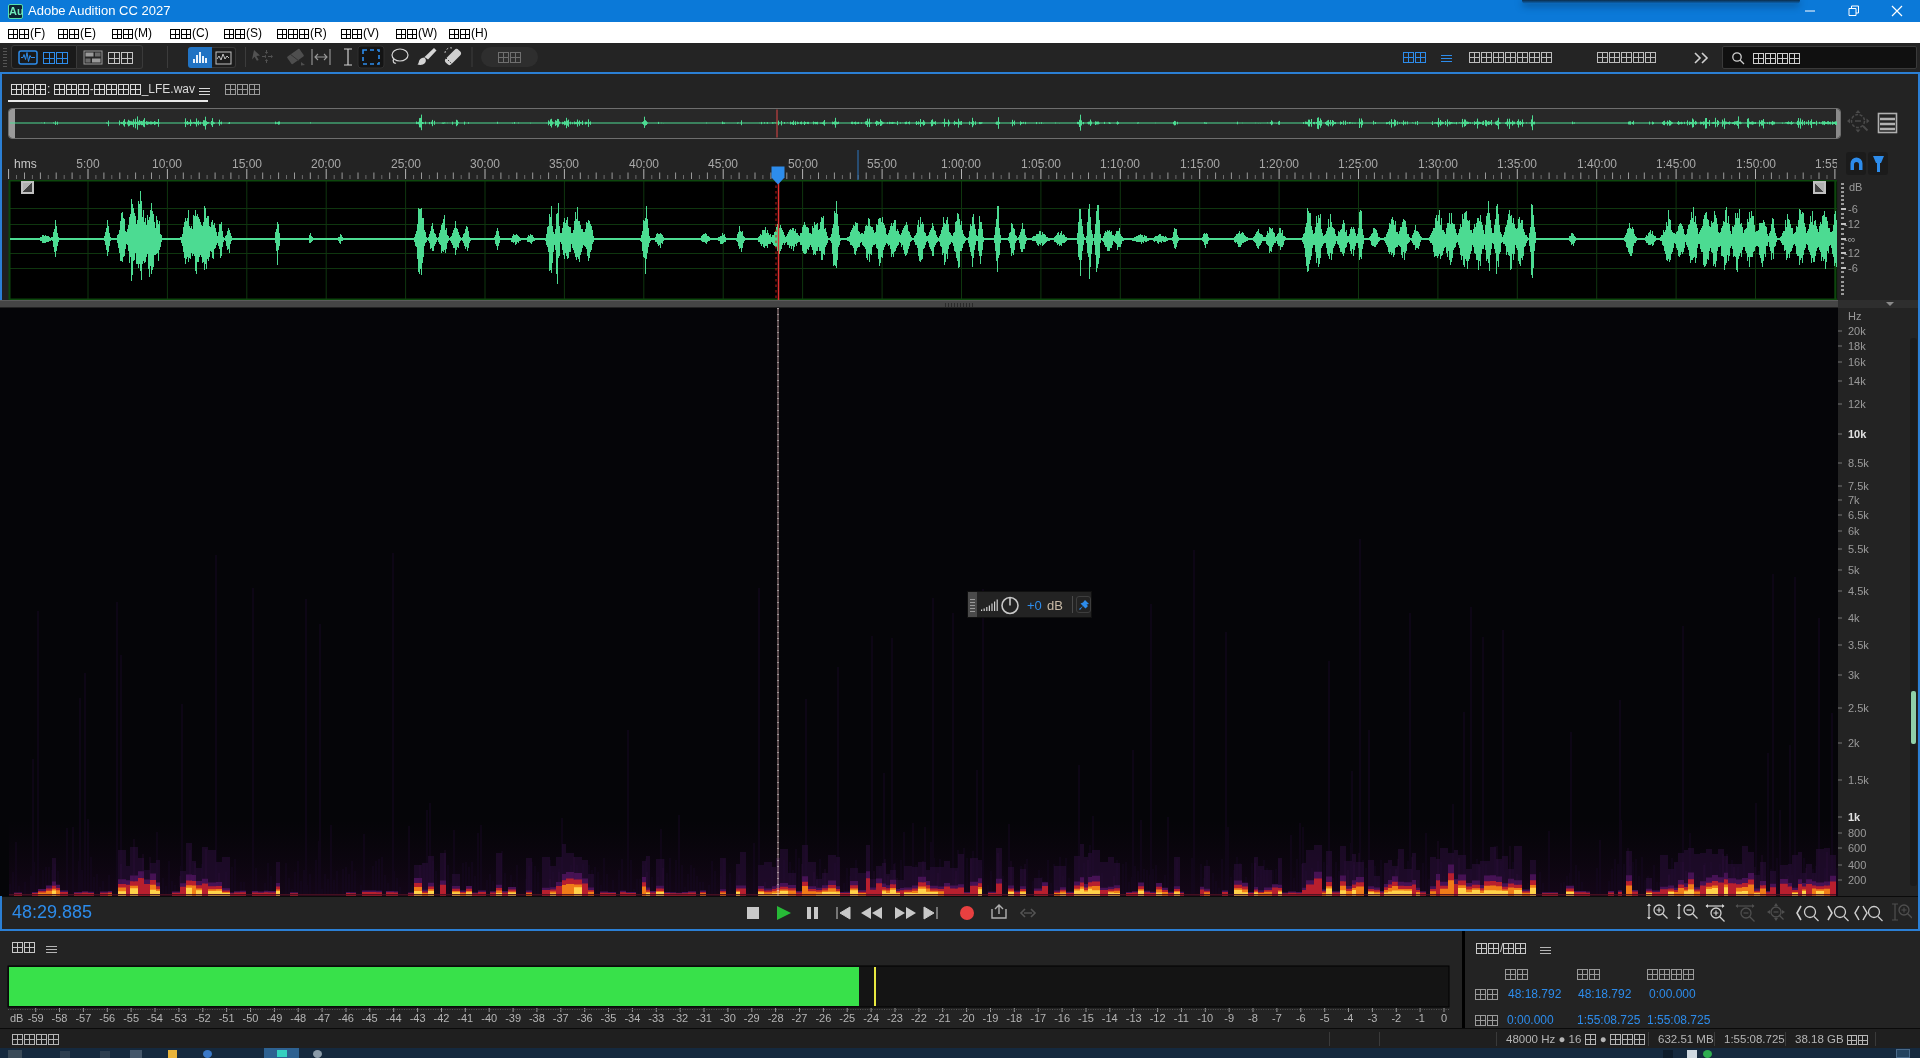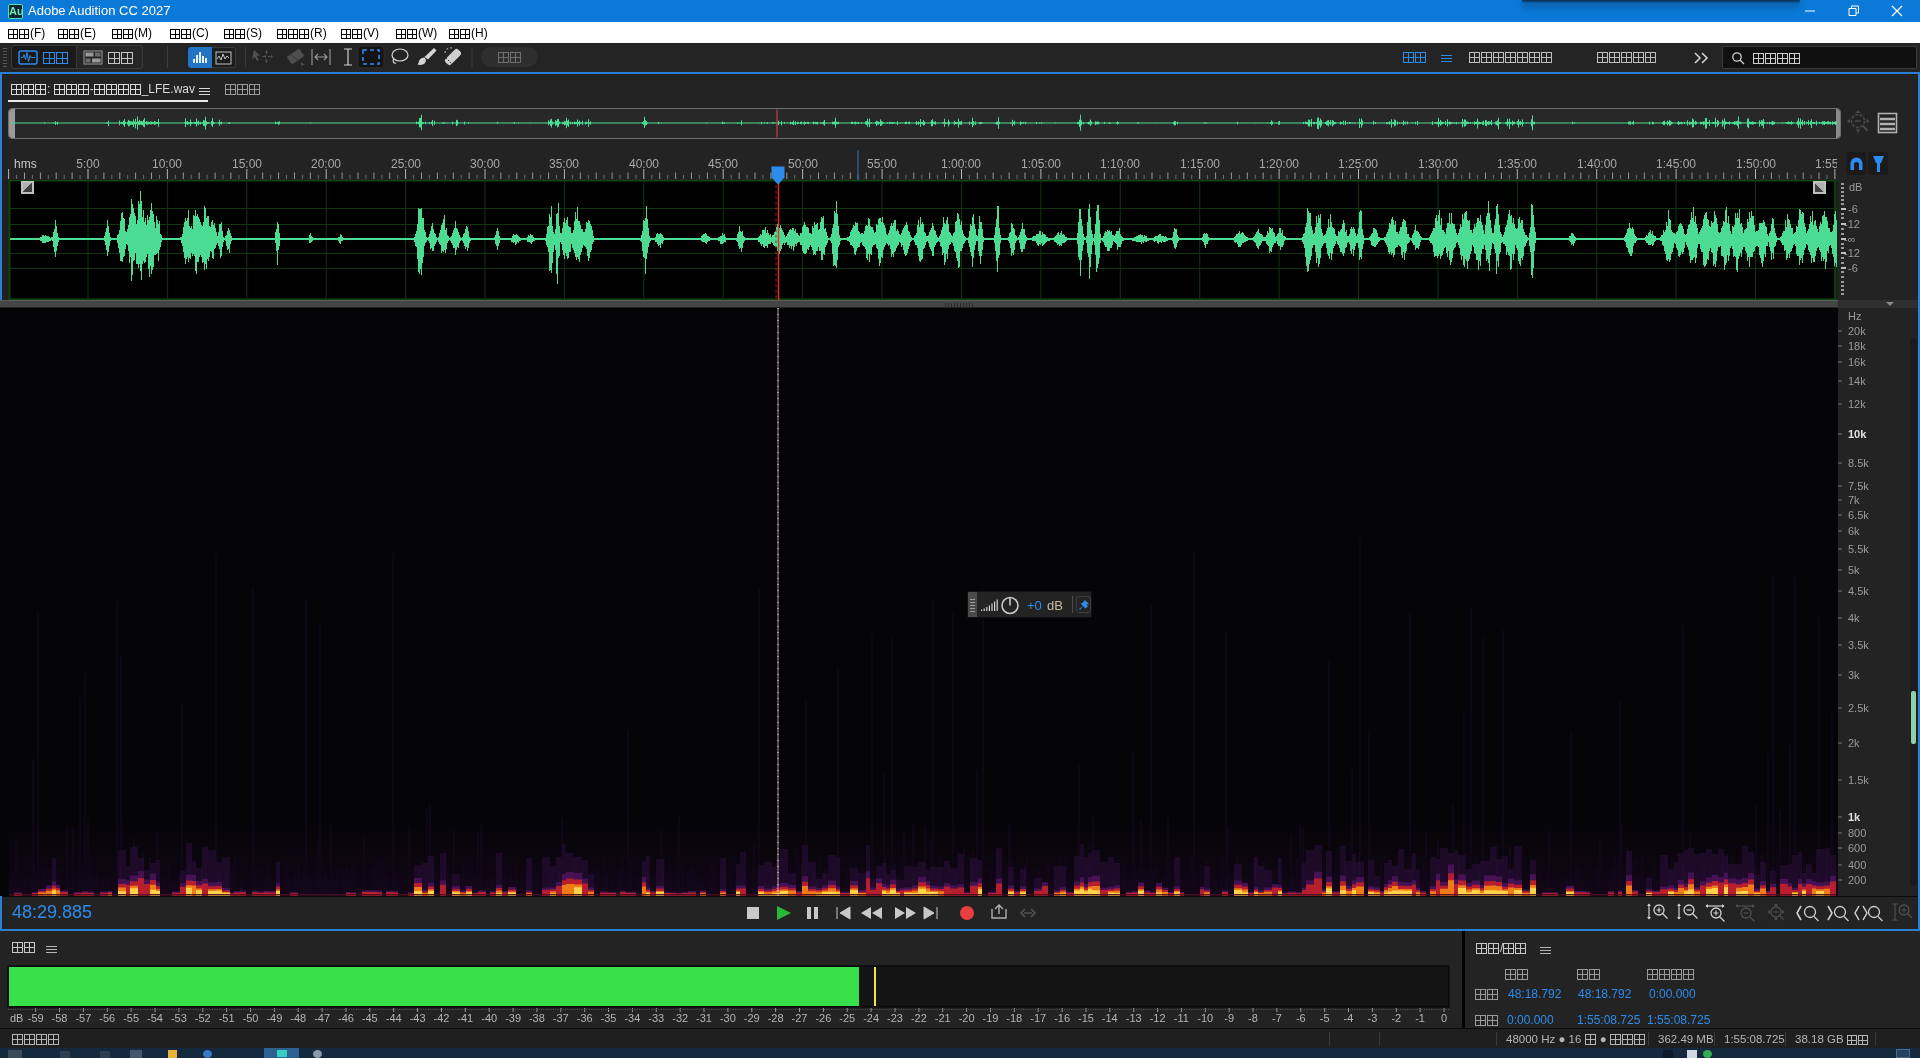--- a/index.html
+++ b/index.html
@@ -526,21 +526,21 @@
  <span class="abs" style="left:182px;top:82px;color:#2d8ceb">1:55:08.725</span>
 </div>
 
 <div class="abs" style="left:0;top:1028px;width:1920px;height:20px;background:#1f1f1f;border-top:1px solid #0a0a0a;color:#b5b5b5;font-size:11.5px">
  <span class="abs" style="left:12px;top:4px"><i class="cg" style="width:11px;height:11px;margin-right:1px;vertical-align:-2px"></i><i class="cg" style="width:11px;height:11px;margin-right:1px;vertical-align:-2px"></i><i class="cg" style="width:11px;height:11px;margin-right:1px;vertical-align:-2px"></i><i class="cg" style="width:11px;height:11px;margin-right:1px;vertical-align:-2px"></i></span>
  <div class="abs" style="left:1329px;top:3px;width:1px;height:14px;background:#3a3a3a"></div>
  <div class="abs" style="left:1379px;top:3px;width:1px;height:14px;background:#3a3a3a"></div>
  <div class="abs" style="left:1496px;top:3px;width:1px;height:14px;background:#3a3a3a"></div>
  <span class="abs" style="left:1506px;top:4px">48000 Hz ● 16 <i class="cg" style="width:11px;height:11px;margin-right:1px;vertical-align:-2px"></i> ● <i class="cg" style="width:11px;height:11px;margin-right:1px;vertical-align:-2px"></i><i class="cg" style="width:11px;height:11px;margin-right:1px;vertical-align:-2px"></i><i class="cg" style="width:11px;height:11px;margin-right:1px;vertical-align:-2px"></i></span>
  <div class="abs" style="left:1648px;top:3px;width:1px;height:14px;background:#3a3a3a"></div>
- <span class="abs" style="left:1658px;top:4px">362.49 MB</span>
+ <span class="abs" style="left:1658px;top:4px">632.51 MB</span>
  <div class="abs" style="left:1714px;top:3px;width:1px;height:14px;background:#3a3a3a"></div>
  <span class="abs" style="left:1724px;top:4px">1:55:08.725</span>
  <div class="abs" style="left:1785px;top:3px;width:1px;height:14px;background:#3a3a3a"></div>
  <span class="abs" style="left:1795px;top:4px">38.18 GB <i class="cg" style="width:10px;height:10px;margin-right:1px;vertical-align:-2px"></i><i class="cg" style="width:10px;height:10px;margin-right:1px;vertical-align:-2px"></i></span>
  <div class="abs" style="left:1875px;top:3px;width:1px;height:14px;background:#3a3a3a"></div>
 </div>
 
 <div class="abs" style="left:0;top:1048px;width:1920px;height:10px;background:#15293e">
  <div class="abs" style="left:8px;top:2px;width:14px;height:8px;background:#3a4a58"></div>
  <div class="abs" style="left:60px;top:3px;width:10px;height:7px;background:#2e3e4e"></div>

